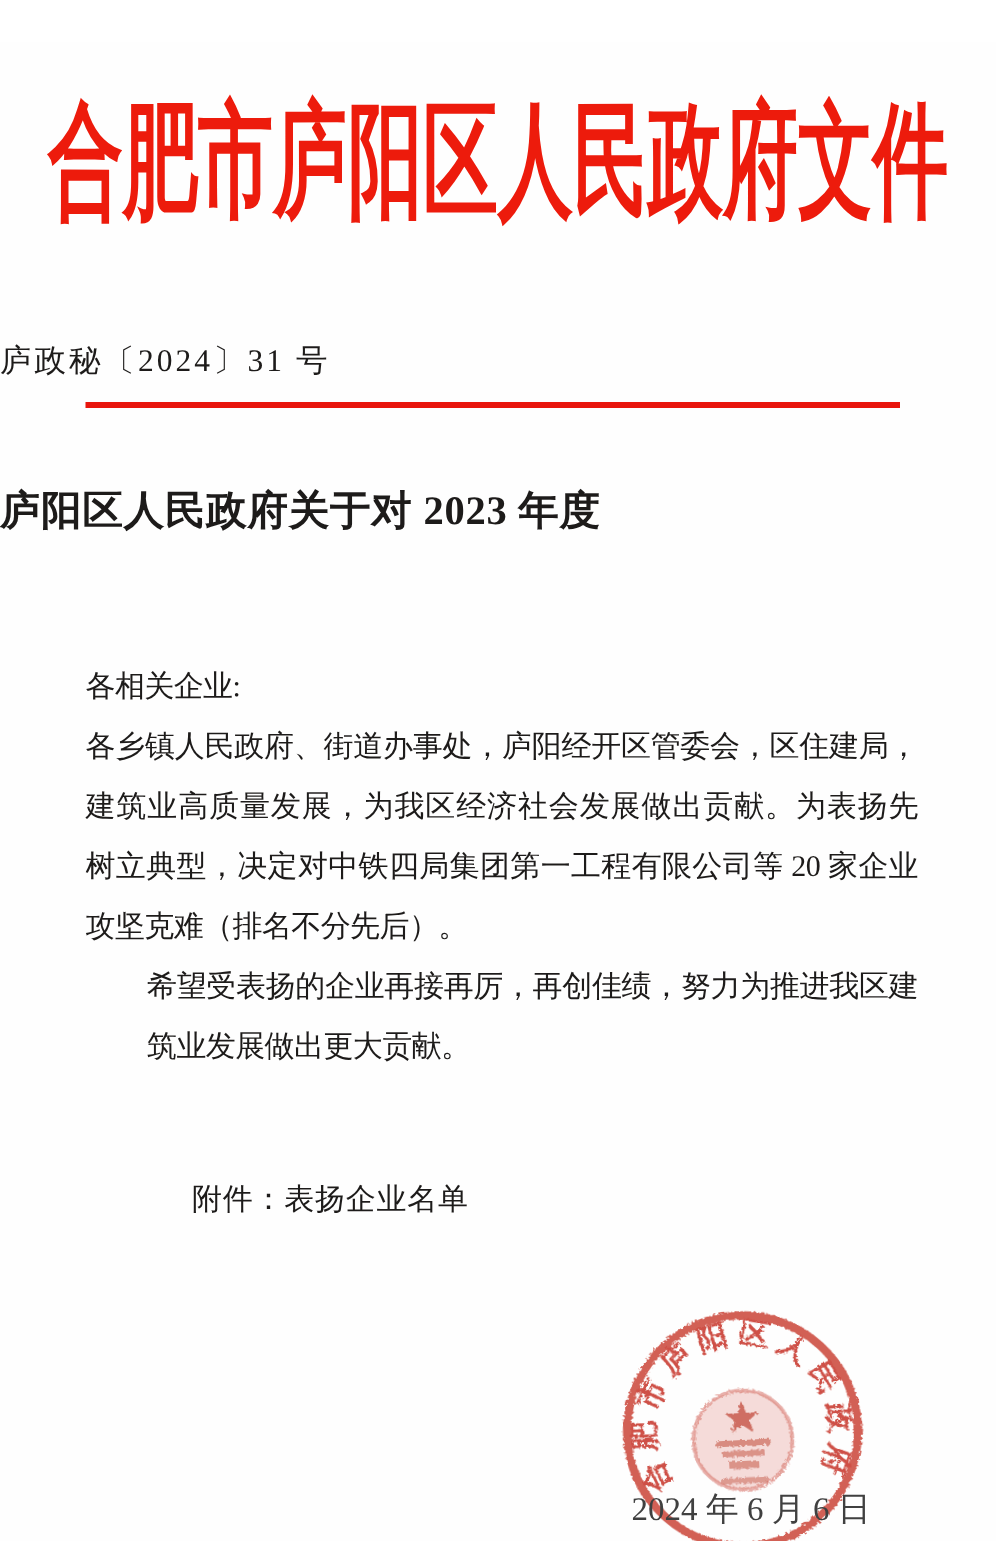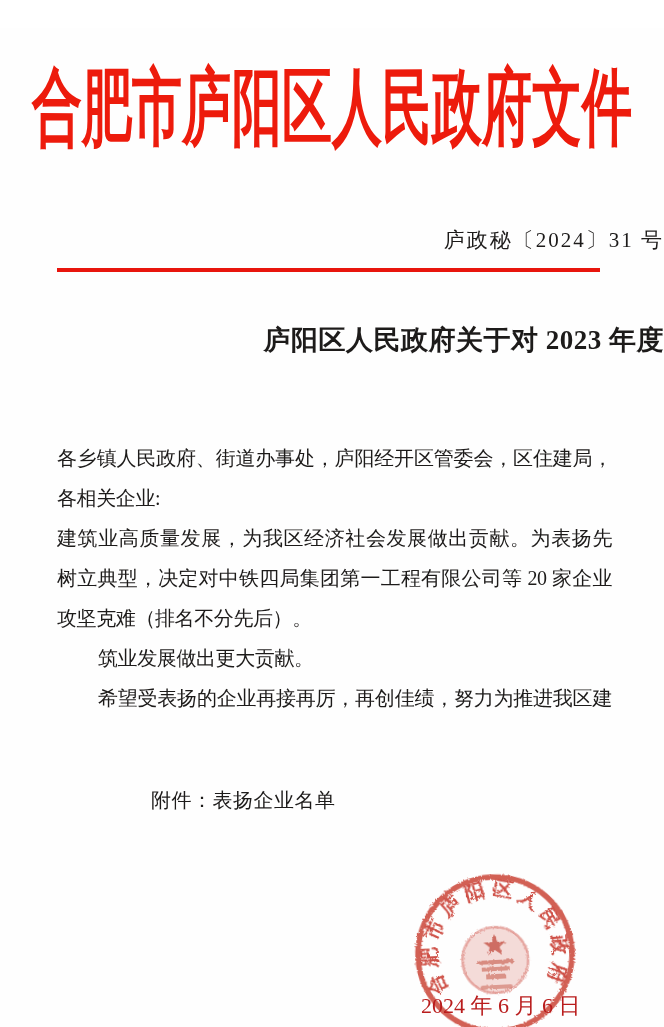--- a/index.html
+++ b/index.html
@@ -39,21 +39,21 @@
     transform-origin: center;
     font-family: "Liberation Serif", "DejaVu Serif", serif;
   }
 
   
   .doc-number {
     position: absolute;
     top: 198px;
     left: 0;
     width: 664px;
-    text-align: right;
+    text-align: left;
     font-size: 21px;
     letter-spacing: 2px;
     white-space: nowrap;
   }
 
   
   .red-rule {
     position: absolute;
     top: 240px;
     left: 57px;
@@ -61,21 +61,21 @@
     height: 4px;
     background: #e8150d;
   }
 
   
   .doc-title {
     position: absolute;
     top: 293px;
     left: 0;
     width: 664px;
-    text-align: right;
+    text-align: left;
     font-weight: 700;
     font-size: 27px;
     line-height: 38px;
     letter-spacing: 0.5px;
   }
 
   
   .body-block {
     position: absolute;
     top: 410px;
@@ -94,21 +94,21 @@
     text-align: justify;
     text-align-last: justify;
   }
   .body-line.indent2 {
     text-indent: 2.05em;
   }
 
   .attachment-line {
     position: absolute;
     top: 752px;
-    left: 151px;
+    left: 128px;
     font-size: 20px;
     line-height: 40px;
     letter-spacing: 0.5px;
     white-space: nowrap;
   }
 
   
   .seal {
     position: absolute;
     top: 840px;
@@ -118,21 +118,21 @@
     z-index: 1;
   }
 
   
   .sign-date {
     position: absolute;
     top: 963px;
     left: 421px;
     font-size: 22px;
     line-height: 30px;
-    color: #b91c1c;
+    color: #404040;
     white-space: nowrap;
     z-index: 2;
   }
 </style>
 </head>
 <body>
 
 <div class="page">
 
   <div class="red-header">
@@ -141,27 +141,27 @@
 
   <div class="doc-number">庐政秘〔2024〕31 号</div>
 
   <div class="red-rule"></div>
 
   <div class="doc-title">
     <div>庐阳区人民政府关于对 2023 年度</div>
   </div>
 
   <div class="body-block">
+    <div class="body-line">各相关企业:</div>
     <div class="body-line just">各乡镇人民政府、街道办事处，庐阳经开区管委会，区住建局，</div>
-    <div class="body-line">各相关企业:</div>
     <div class="body-line just">建筑业高质量发展，为我区经济社会发展做出贡献。为表扬先进，</div>
     <div class="body-line just">树立典型，决定对中铁四局集团第一工程有限公司等 20 家企业给</div>
     <div class="body-line">攻坚克难（排名不分先后）。</div>
+    <div class="body-line just indent2">希望受表扬的企业再接再厉，再创佳绩，努力为推进我区建</div>
     <div class="body-line indent2">筑业发展做出更大贡献。</div>
-    <div class="body-line just indent2">希望受表扬的企业再接再厉，再创佳绩，努力为推进我区建</div>
   </div>
 
   <div class="attachment-line">附件：表扬企业名单</div>
 
   <div class="seal">
     <svg width="172" height="172" viewBox="0 0 172 172">
       <defs>
         <filter id="rough" x="-10%" y="-10%" width="120%" height="120%">
           <feTurbulence type="fractalNoise" baseFrequency="0.55" numOctaves="2" result="n"></feTurbulence>
           <feDisplacementMap in="SourceGraphic" in2="n" scale="3.5"></feDisplacementMap>

